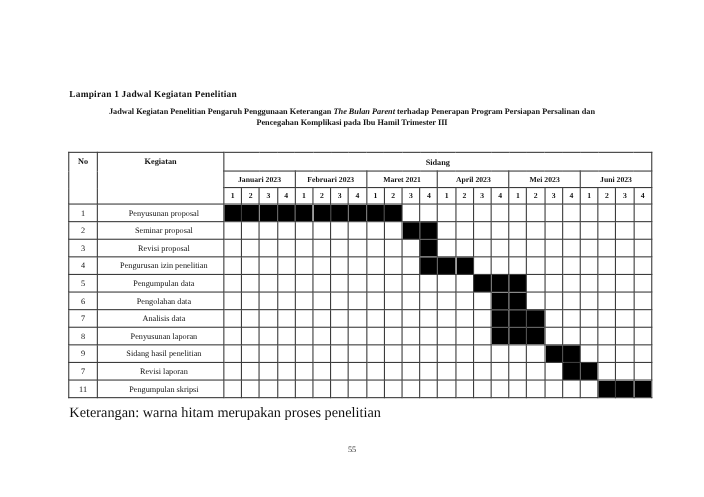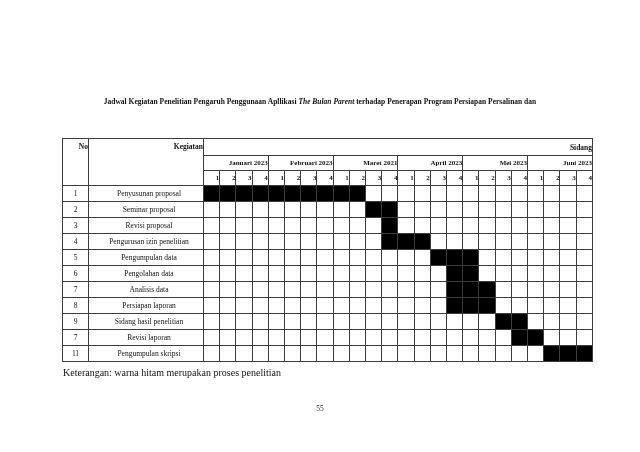--- a/index.html
+++ b/index.html
@@ -41,54 +41,56 @@
     border-collapse: collapse;
     table-layout: fixed;
   }
   .gantt-table th, .gantt-table td {
     border: 1px solid #3c3c3c;
     font-size: 7.5px;
     color: #111111;
     overflow: hidden;
     white-space: nowrap;
   }
-  .gantt-table th { font-weight: bold; text-align: right; }
+  .gantt-table th { font-weight: bold; text-align: center; }
   th.corner-cell { vertical-align: top; padding-top: 3px; }
   th.bulan-cell { height: 17px; }
   th.month-cell { height: 15px; font-size: 7px; }
   th.week-cell  { height: 15px; font-size: 7px; }
   td.no-cell { text-align: center; height: 16px; }
   td.kegiatan-cell { text-align: center; padding-left: 6px; }
   td.gantt-cell { height: 16px; }
   td.gantt-cell.filled { background: #000000; }
   .footnote {
     position: absolute;
     left: 63px;
     top: 367px;
-    font-size: 10px;
+    font-size: 13px;
     white-space: nowrap;
   }
   .page-number {
     position: absolute;
     left: 0;
     top: 404px;
     width: 640px;
     text-align: center;
     font-size: 7.5px;
     color: #333333;
   }
 </style>
 </head>
 <body>
 
 <div class="page">
 
+  <div class="heading">Lampiran 1 Jadwal Kegiatan Penelitian</div>
 
   <div class="doc-title">
-    <span>Jadwal Kegiatan Penelitian Pengaruh Penggunaan Apllikasi </span><span class="ital">The Bulan Parent</span><span> terhadap Penerapan Program Persiapan Persalinan dan</span><br>
+    <span>Jadwal Kegiatan Penelitian Pengaruh Penggunaan Keterangan </span><span class="ital">The Bulan Parent</span><span> terhadap Penerapan Program Persiapan Persalinan dan</span><br>
+    <span>Pencegahan Komplikasi pada Ibu Hamil Trimester III</span>
   </div>
 
   <table class="gantt-table">
     <colgroup>
       <col style="width:26px">
       <col style="width:115px">
     </colgroup>
     <thead>
       <tr>
         <th class="corner-cell" rowspan="3">No</th>
@@ -322,21 +324,21 @@
           <td class="gantt-cell filled" style="background: rgb(0, 0, 0);"></td>
           <td class="gantt-cell"></td>
           <td class="gantt-cell"></td>
           <td class="gantt-cell"></td>
           <td class="gantt-cell"></td>
           <td class="gantt-cell"></td>
           <td class="gantt-cell"></td>
         </tr>
         <tr>
           <td class="no-cell">8</td>
-          <td class="kegiatan-cell">Persiapan laporan</td>
+          <td class="kegiatan-cell">Penyusunan laporan</td>
           <td class="gantt-cell"></td>
           <td class="gantt-cell"></td>
           <td class="gantt-cell"></td>
           <td class="gantt-cell"></td>
           <td class="gantt-cell"></td>
           <td class="gantt-cell"></td>
           <td class="gantt-cell"></td>
           <td class="gantt-cell"></td>
           <td class="gantt-cell"></td>
           <td class="gantt-cell"></td>

